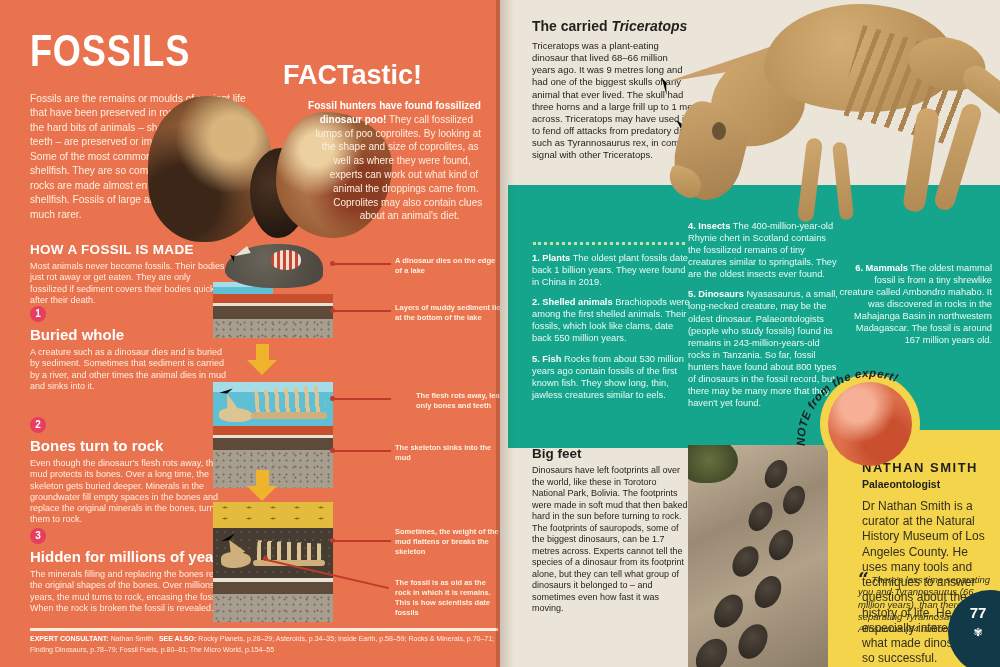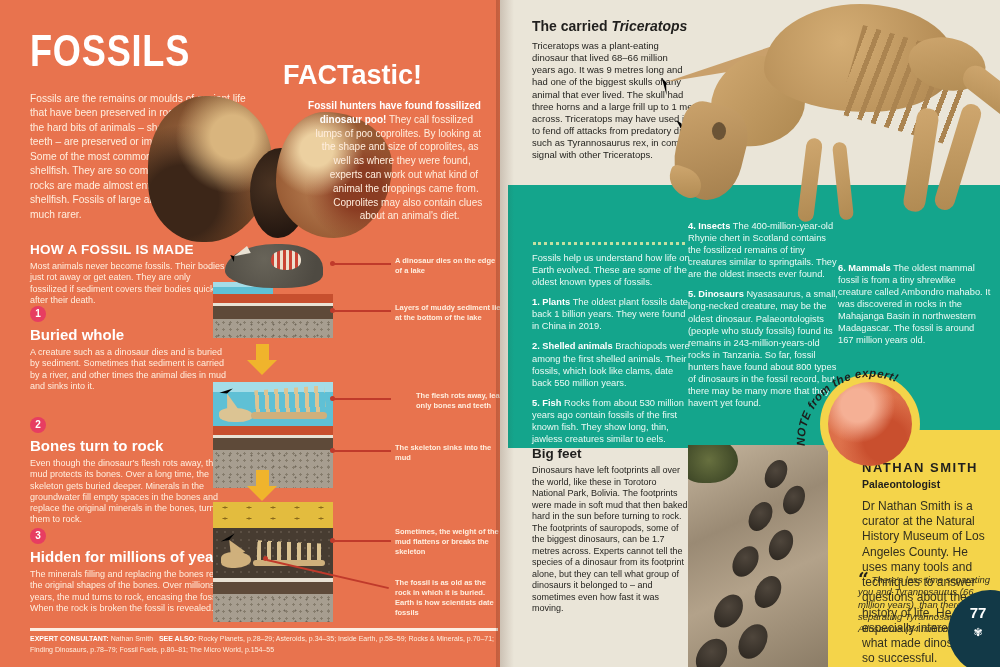--- a/index.html
+++ b/index.html
@@ -178,50 +178,49 @@
     <div class="abs cdot" style="left:330px;top:448px;"></div>
     <div class="abs cline" style="left:333px;top:450px;width:58px;"></div>
     <div class="abs dlabel" style="left:395px;top:443px;">The skeleton sinks into the mud</div>
 
     <div class="abs cdot" style="left:330px;top:538px;"></div>
     <div class="abs cline" style="left:333px;top:540px;width:58px;"></div>
     <div class="abs dlabel" style="left:395px;top:527px;">Sometimes, the weight of the mud flattens or breaks the skeleton</div>
 
     <div class="abs cdot" style="left:263px;top:556px;"></div>
     <div class="abs cline" style="left:267px;top:559px;width:125px;transform:rotate(13deg);transform-origin:left center;"></div>
-    <div class="abs dlabel" style="left:395px;top:578px;">The fossil is as old as the rock in which it is buried. Earth is how scientists date fossils</div>
+    <div class="abs dlabel" style="left:395px;top:578px;">The fossil is as old as the rock in which it is remains. This is how scientists date fossils</div>
 
     <div class="abs footer-line"></div>
     <p class="abs footer">
       <b>EXPERT CONSULTANT:</b>
       <span>Nathan Smith</span>&nbsp;&nbsp;
       <b>SEE ALSO:</b>
       <span>Rocky Planets, p.28–29; Asteroids, p.34–35; Inside Earth, p.58–59; Rocks &amp; Minerals, p.70–71; Finding Dinosaurs, p.78–79; Fossil Fuels, p.80–81; The Micro World, p.154–55</span>
     </p>
   </div>
 
   <div class="abs page-right"></div>
 
   <div class="abs mighty-h"><span>The carried </span><i>Triceratops</i></div>
   <p class="abs mighty-b"><span class="wrapTri"></span><span>Triceratops was a plant-eating dinosaur that lived 68–66 million years ago. It was 9 metres long and had one of the biggest skulls of any animal that ever lived. The skull had three horns and a large frill up to 1 metre across. Triceratops may have used its horns to fend off attacks from predatory dinosaurs such as Tyrannosaurus rex, in combat, or to signal with other Triceratops.</span></p>
 
   <div class="abs teal-block"></div>
   <div class="abs listified-dots"></div>
 
   <div class="abs tcol" style="left:532px;top:252px;width:160px;">
-    <p>Fossils help us understand how life on Earth evolved. These are some of the oldest known types of fossils.</p>
     <p><b>1. Plants</b> <span>The oldest plant fossils date back 1 billion years. They were found in China in 2019.</span></p>
     <p><b>2. Shelled animals</b> <span>Brachiopods were among the first shelled animals. Their fossils, which look like clams, date back 550 million years.</span></p>
     <p><b>5. Fish</b> <span>Rocks from about 530 million years ago contain fossils of the first known fish. They show long, thin, jawless creatures similar to eels.</span></p>
   </div>
   <div class="abs tcol" style="left:688px;top:220px;width:152px;">
     <p><b>4. Insects</b> <span>The 400-million-year-old Rhynie chert in Scotland contains the fossilized remains of tiny creatures similar to springtails. They are the oldest insects ever found.</span></p>
     <p><b>5. Dinosaurs</b> <span>Nyasasaurus, a small, long-necked creature, may be the oldest dinosaur. Palaeontologists (people who study fossils) found its remains in 243-million-years-old rocks in Tanzania. So far, fossil hunters have found about 800 types of dinosaurs in the fossil record, but there may be many more that they haven't yet found.</span></p>
   </div>
-  <div class="abs tcol" style="left:838px;top:262px;width:154px;">
+  <div class="abs tcol" style="left:838px;top:262px;width:154px;text-align:right;">
     <p><b>6. Mammals</b> <span>The oldest mammal fossil is from a tiny shrewlike creature called Ambondro mahabo. It was discovered in rocks in the Mahajanga Basin in northwestern Madagascar. The fossil is around 167 million years old.</span></p>
   </div>
 
   <div class="abs skel">
     <div class="abs horn" style="left:2px;top:62px;border-right:110px solid #c9a06b;border-top:5px solid transparent;border-bottom:13px solid transparent;transform:rotate(-16deg);"></div>
     <div class="abs horn" style="left:14px;top:96px;border-right:90px solid #b8905c;border-top:5px solid transparent;border-bottom:11px solid transparent;transform:rotate(-30deg);"></div>
     <div class="abs bone" style="left:48px;top:58px;width:95px;height:88px;border-radius:60% 40% 45% 55%/55% 60% 40% 45%;transform:rotate(-28deg);"></div>
     <div class="abs bone" style="left:16px;top:104px;width:68px;height:96px;border-radius:35% 55% 60% 70%/30% 45% 55% 60%;transform:rotate(14deg);background:linear-gradient(150deg,#cba36c,#a37e4c);"></div>
     <div class="abs" style="left:52px;top:122px;width:14px;height:18px;background:#6b5436;border-radius:50%;"></div>
     <div class="abs bone" style="left:8px;top:168px;width:34px;height:28px;border-radius:20% 60% 30% 70%;transform:rotate(18deg);"></div>

